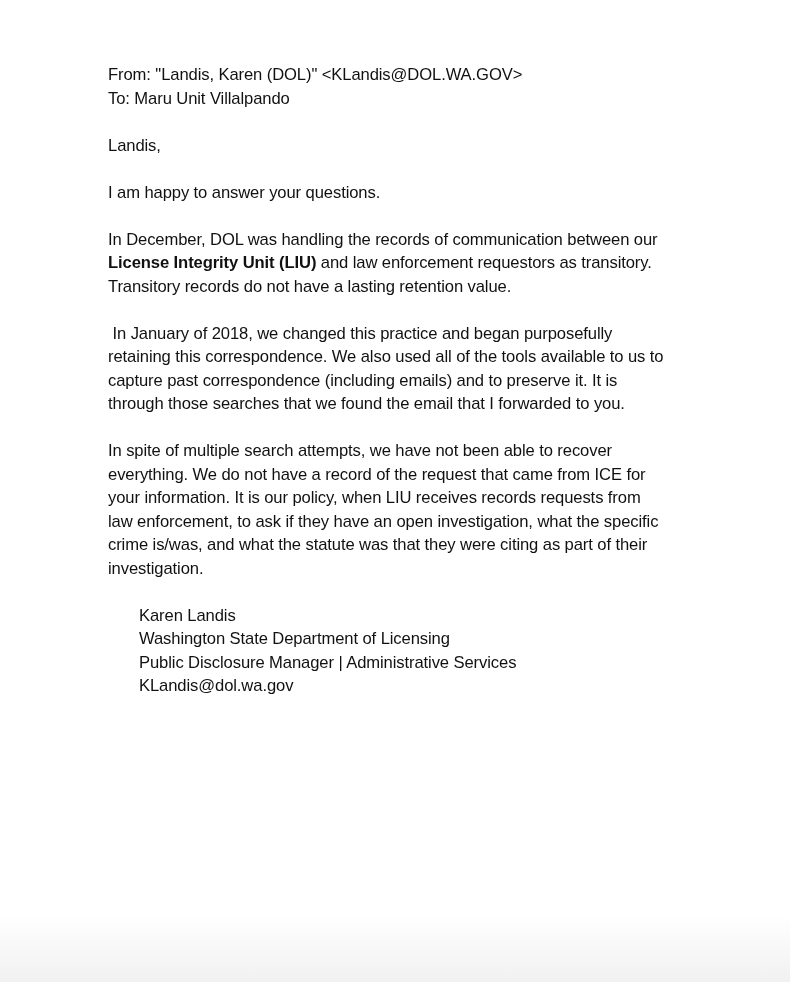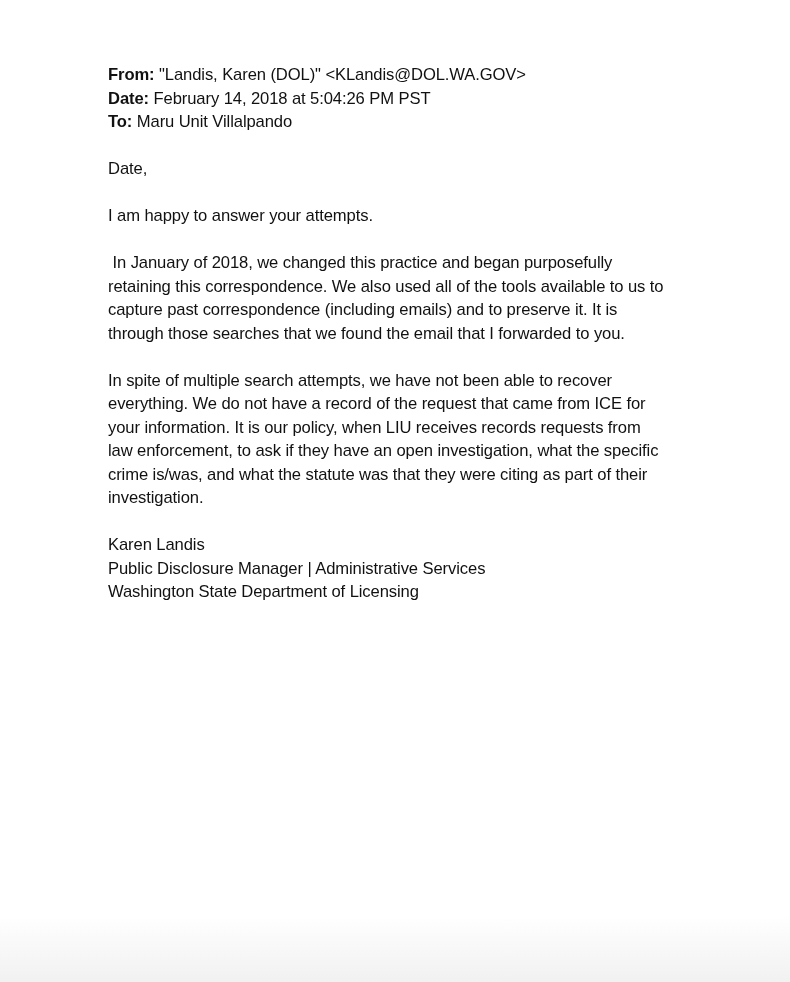--- a/index.html
+++ b/index.html
@@ -7,48 +7,46 @@
       width: 790px; height: 982px; overflow: hidden;
       background: linear-gradient(to bottom, #ffffff 0px, #ffffff 915px, #f1f1f1 982px);
       font-family: "Liberation Sans", sans-serif;
       color: #111111;
     }
     .page {
       position: absolute; left: 108px; top: 63px; width: 560px;
       font-size: 16.6px; line-height: 23.5px; letter-spacing: -0.1px;
     }
     .hdr-line { white-space: nowrap; }
-    .lbl { font-weight: bold; }
+    .lbl { font-weight: normal; }
     p { margin: 0 0 23.5px 0; }
-    .sig div { white-space: nowrap; }
+    .sig div { white-space: nowrap; margin-left: 31px; }
     b { font-weight: bold; }
   </style>
 </head>
 <body>
 
 <div class="page">
   <div>
     <div class="hdr-line">
       <span class="lbl">From:</span>
       <span>"Landis, Karen (DOL)" &lt;KLandis@DOL.WA.GOV&gt;</span>
     </div>
     <div class="hdr-line">
-      <span class="lbl">Date:</span>
-      <span>February 14, 2018 at 5:04:26 PM PST</span>
-    </div>
-    <div class="hdr-line">
       <span class="lbl">To:</span>
       <span>Maru Unit Villalpando</span>
     </div>
   </div>
   <div style="height:23.5px"></div>
 
-  <p>Date,</p>
-  <p>I am happy to answer your attempts.</p>
+  <p>Landis,</p>
+  <p>I am happy to answer your questions.</p>
+  <p><span>In December, DOL was handling the records of communication between our </span><b>License Integrity Unit (LIU)</b><span> and law enforcement requestors as transitory. Transitory records do not have a lasting retention value.</span></p>
   <p style="white-space:pre-wrap"> In January of 2018, we changed this practice and began purposefully retaining this correspondence. We also used all of the tools available to us to capture past correspondence (including emails) and to preserve it. It is through those searches that we found the email that I forwarded to you.</p>
   <p>In spite of multiple search attempts, we have not been able to recover everything. We do not have a record of the request that came from ICE for your information. It is our policy, when LIU receives records requests from law enforcement, to ask if they have an open investigation, what the specific crime is/was, and what the statute was that they were citing as part of their investigation.</p>
 
   <div class="sig">
     <div>Karen Landis</div>
+    <div>Washington State Department of Licensing</div>
     <div>Public Disclosure Manager | Administrative Services</div>
-    <div>Washington State Department of Licensing</div>
+    <div>KLandis@dol.wa.gov</div>
   </div>
 </div>
 
 </body></html>

